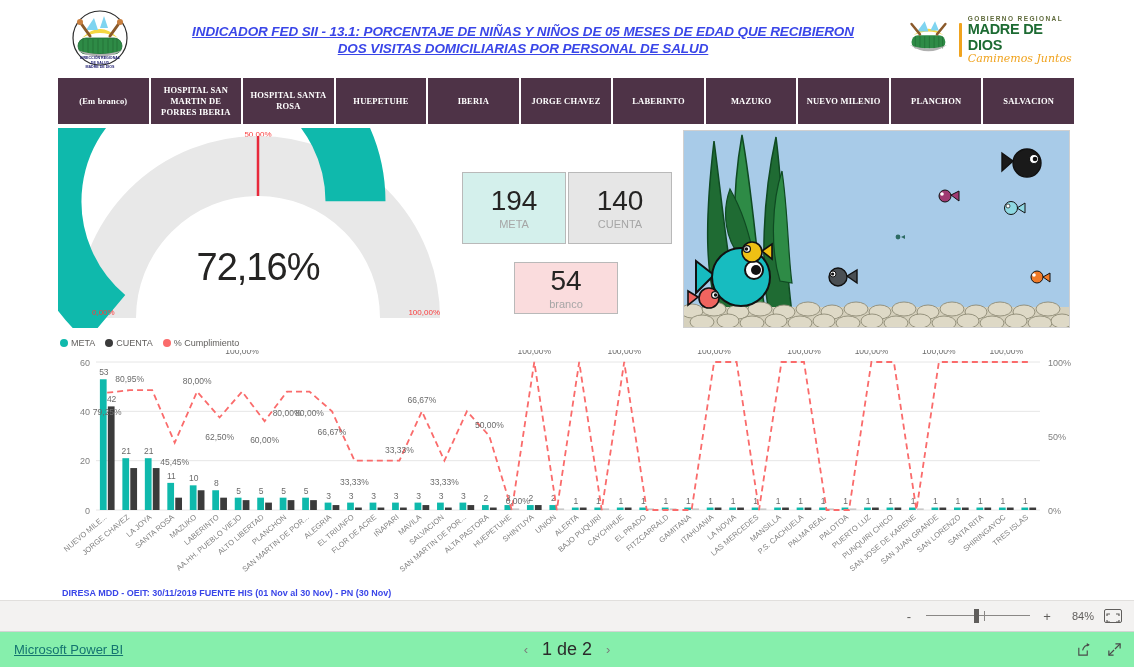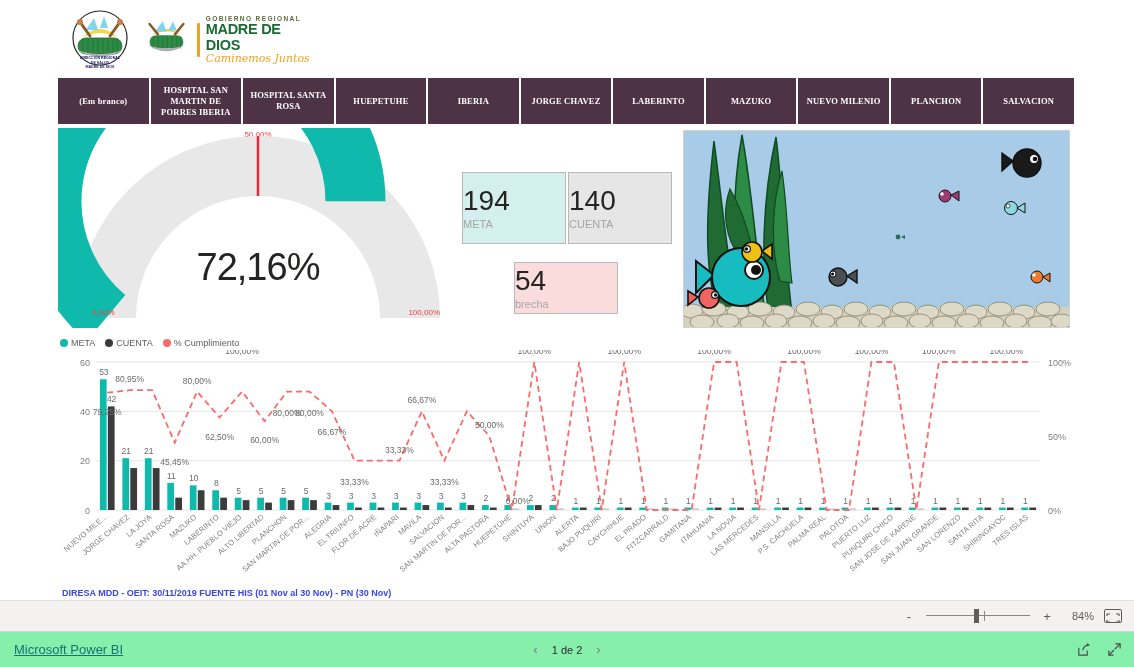--- a/index.html
+++ b/index.html
@@ -60,21 +60,21 @@
     font-size: 38px; color: #252423; font-weight: 400; letter-spacing:-1px;
   }
   #gauge-min { position:absolute; left: 34px; top: 180px; font-size: 8px; color:#fa3c3c; }
   #gauge-max { position:absolute; right: 18px; top: 180px; font-size: 8px; color:#fa3c3c; }
   #gauge-mid { position:absolute; left: 0; top: 2px; width:400px; text-align:center; font-size: 8px; color:#fa3c3c; }
 
   
   #kpis { position: absolute; left: 462px; top: 172px; width: 215px; height: 140px; }
   .kpi {
     position: absolute; border: 1px solid #b9b9b9;
-    display: flex; flex-direction: column; align-items: flex-start; justify-content: center;
+    display: flex; flex-direction: column; align-items: center; justify-content: center;
   }
   .kpi-num { font-size: 28px; color: #252423; font-weight: 300; line-height: 30px; }
   .kpi-lbl { font-size: 11px; color: #a6a6a6; line-height: 14px; margin-top: 1px; }
   #kpi-meta   { left: 0px;   top: 0px;  width: 104px; height: 72px; background: #d4f0ec; }
   #kpi-cuenta { left: 106px; top: 0px;  width: 104px; height: 72px; background: #e6e6e6; }
   #kpi-brecha { left: 52px;  top: 90px; width: 104px; height: 52px; background: #fadcdd; }
 
   
   #aquarium {
     position: absolute; left: 683px; top: 130px; width: 387px; height: 198px;
@@ -113,21 +113,21 @@
     position: absolute; left: 0; top: 631px; width: 1134px; height: 36px;
     background: #86efac; border-top: 1px solid #d4d4d4;
     display: flex; align-items: center;
   }
   #pbi-brand {
     position: absolute; left: 14px; font-size: 13px; color: #147470;
     text-decoration: underline; cursor: pointer;
   }
   #pager { position:absolute; left:0; width: 1134px; display:flex; align-items:center; justify-content:center; gap:14px; }
   .pg-arrow { font-size: 13px; color: #7a7a7a; cursor: pointer; user-select:none; }
-  #pg-label { font-size: 11px; color: #2b2b2b; }
+  #pg-label { font-size: 18px; color: #2b2b2b; }
   #bottom-icons { position:absolute; right: 12px; display:flex; gap: 16px; align-items:center; }
   .bi { width: 15px; height: 15px; cursor:pointer; color: #4a4a4a; }
 </style>
 </head>
 <body>
 
 <div id="app">
 
   <div id="canvas">
 
@@ -154,20 +154,24 @@
           <path d="M20 14 L30 28" stroke="#8b5a2b" stroke-width="3" stroke-linecap="round"></path>
           <path d="M60 14 L50 28" stroke="#8b5a2b" stroke-width="3" stroke-linecap="round"></path>
           <circle cx="20" cy="14" r="3" fill="#c87f3f"></circle>
           <circle cx="60" cy="14" r="3" fill="#c87f3f"></circle>
           <text x="40" y="51" text-anchor="middle" font-size="3.6" font-weight="bold" fill="#1a1a6e" font-family="Liberation Sans, sans-serif">DIRECCIÓN REGIONAL</text>
           <text x="40" y="55.5" text-anchor="middle" font-size="3.6" font-weight="bold" fill="#1a1a6e" font-family="Liberation Sans, sans-serif">DE SALUD</text>
           <text x="40" y="60" text-anchor="middle" font-size="3.6" font-weight="bold" fill="#1a1a6e" font-family="Liberation Sans, sans-serif">MADRE DE DIOS</text>
         </svg>
       </div>
 
+      <div id="title-wrap">
+        <span class="rpt-title">INDICADOR FED SII - 13.1: PORCENTAJE DE NIÑAS Y NIÑOS DE 05 MESES DE EDAD QUE RECIBIERON</span>
+        <span class="rpt-title">DOS VISITAS DOMICILIARIAS POR PERSONAL DE SALUD</span>
+      </div>
 
       <div id="logo-right">
         <svg width="52" height="46" viewBox="0 0 52 46">
           <path d="M10 18 Q26 4 42 18 Q26 10 10 18 Z" fill="#f5d742"></path>
           <path d="M14 14 L22 3 L26 14 Z" fill="#7fd4f0"></path>
           <path d="M28 13 L33 3 L37 13 Z" fill="#7fd4f0"></path>
           <rect x="8" y="18" width="36" height="14" rx="7" fill="#2e8b46"></rect>
           <g stroke="#1f6b33" stroke-width="0.7">
             <line x1="12" y1="19" x2="12" y2="32"></line>
               <line x1="17" y1="19" x2="17" y2="32"></line>
@@ -223,21 +227,21 @@
       <div class="kpi" id="kpi-meta" style="background: rgb(212, 240, 236);">
         <div class="kpi-num">194</div>
         <div class="kpi-lbl">META</div>
       </div>
       <div class="kpi" id="kpi-cuenta" style="background: rgb(230, 230, 230);">
         <div class="kpi-num">140</div>
         <div class="kpi-lbl">CUENTA</div>
       </div>
       <div class="kpi" id="kpi-brecha" style="background: rgb(250, 220, 221);">
         <div class="kpi-num">54</div>
-        <div class="kpi-lbl">brecha</div>
+        <div class="kpi-lbl">branco</div>
       </div>
     </div>
 
     <div id="aquarium">
       <svg width="385" height="196" viewBox="0 0 385 196">
         <rect x="0" y="0" width="385" height="196" fill="#a8cbe8"></rect>
 
         <path d="M40 196 C18 150 22 80 30 10 C38 70 44 140 58 196 Z" fill="#1f6b33" stroke="#0f4a22" stroke-width="1.5"></path>
         <path d="M62 196 C46 140 48 60 58 4 C70 70 74 150 84 196 Z" fill="#2e8b46" stroke="#0f4a22" stroke-width="1.5"></path>
         <path d="M88 196 C74 140 80 60 92 6 C100 70 102 150 110 196 Z" fill="#1f6b33" stroke="#0f4a22" stroke-width="1.5"></path>

